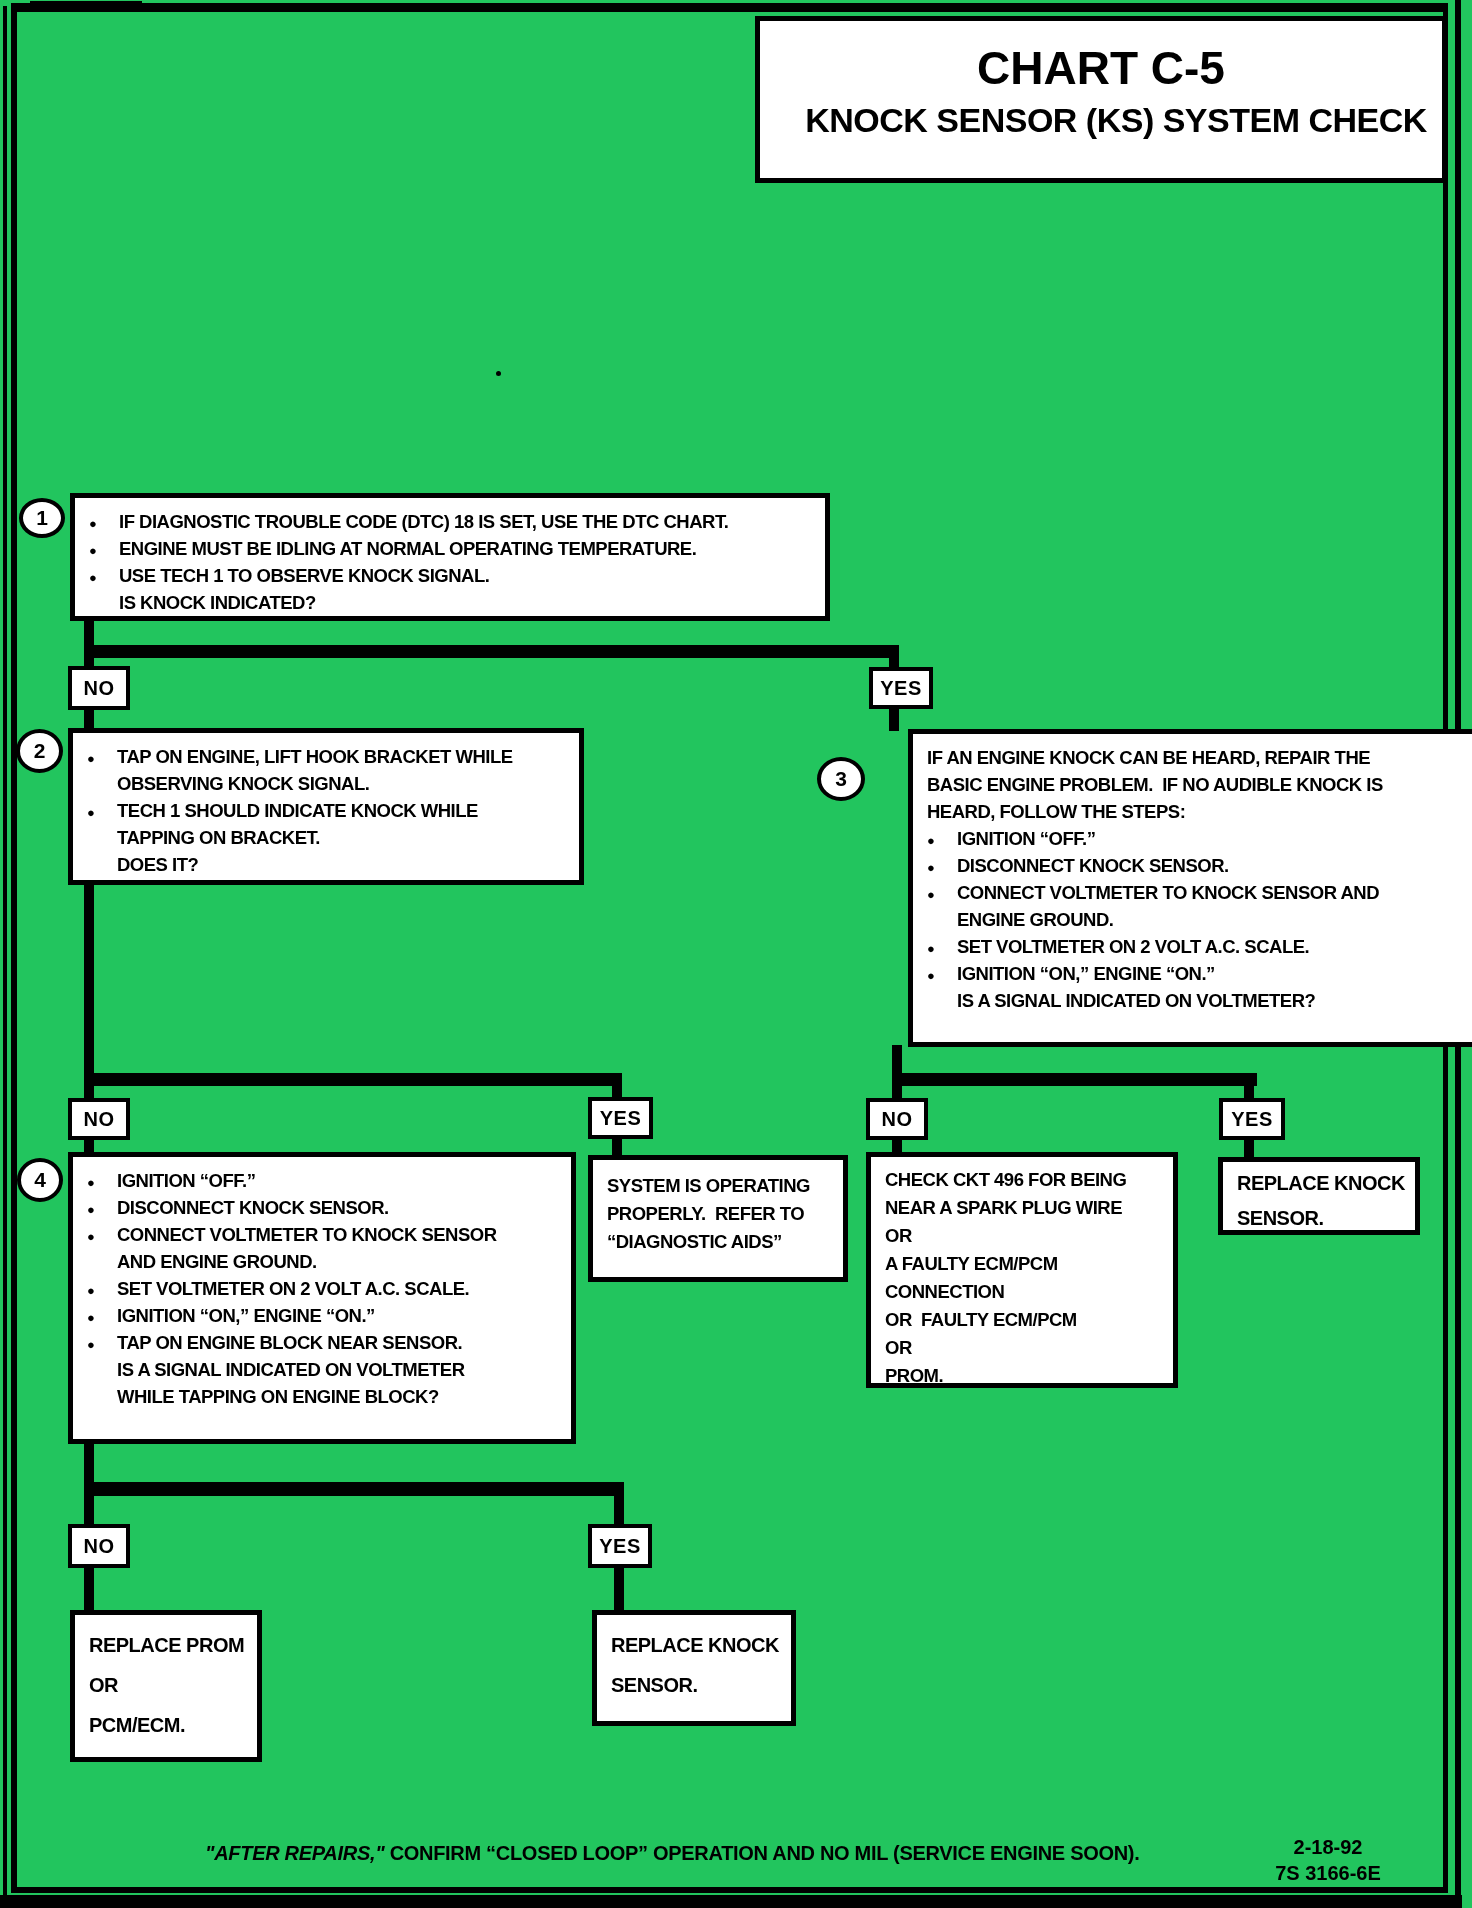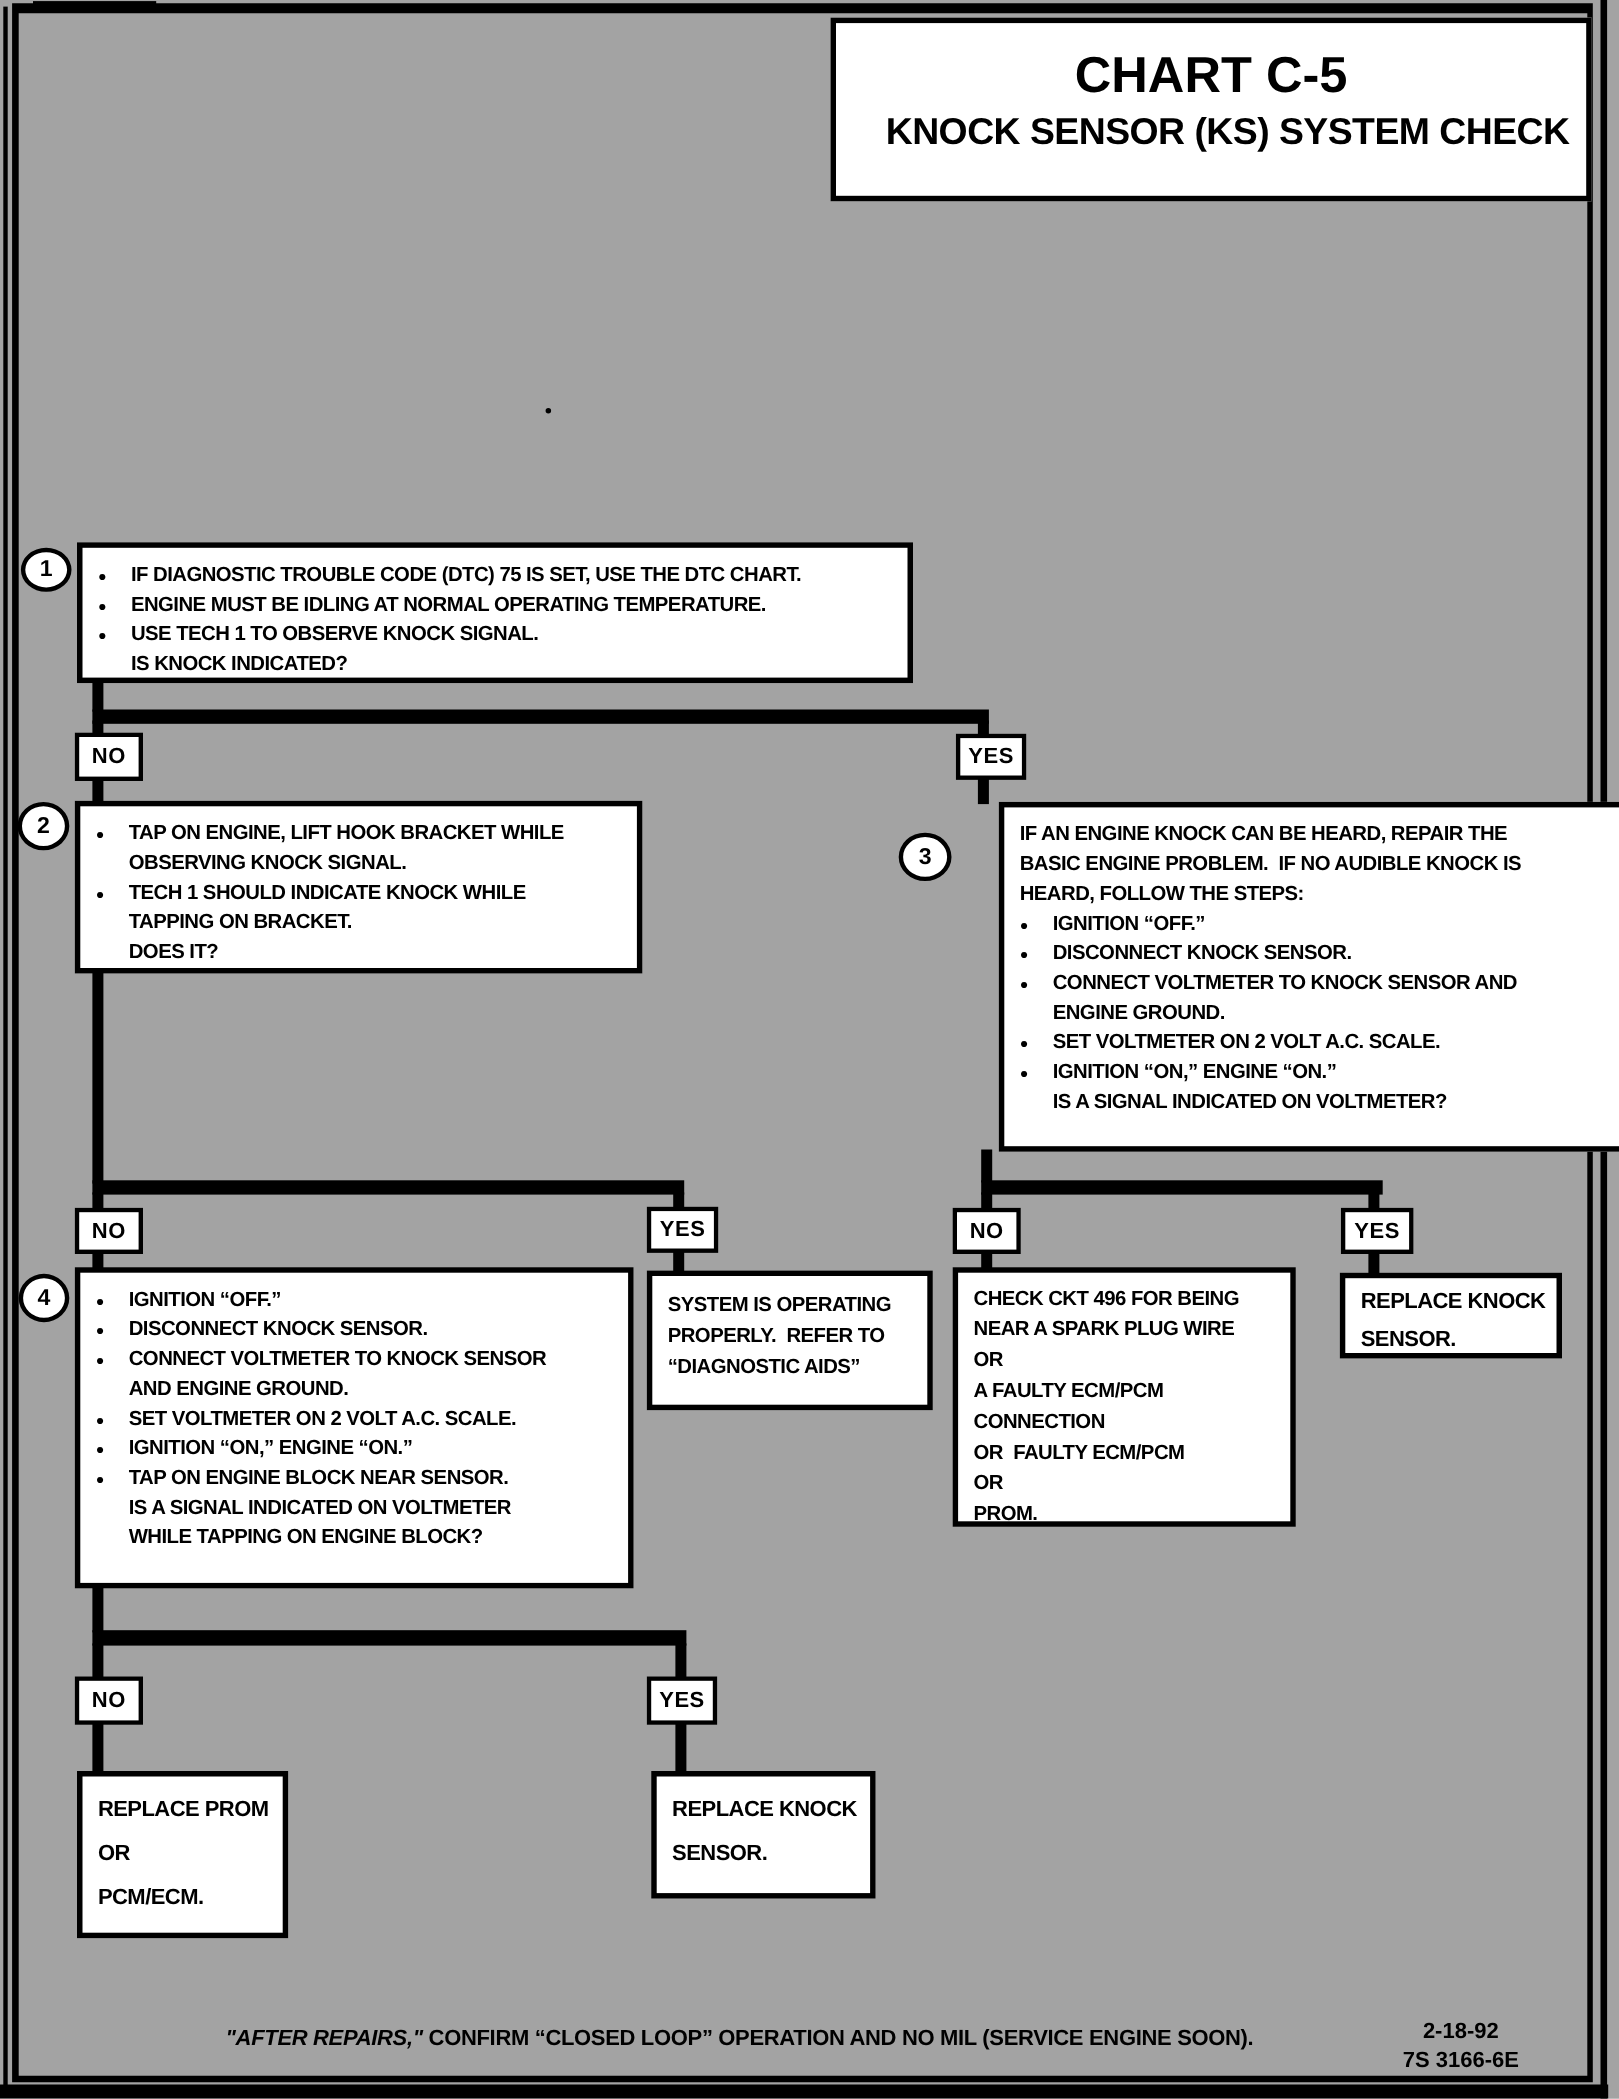--- a/index.html
+++ b/index.html
@@ -1,17 +1,17 @@
 <!DOCTYPE html>
 <html><head>
 <meta charset="utf-8">
 <style>
   html,body{margin:0;padding:0;background:#e8e8e8;}
   .page{
-    position:relative;width:1472px;height:1908px;background:#a3a3a3;
+    position:relative;width:1472px;height:1908px;background:#22c55e;
     font-family:"Liberation Sans","DejaVu Sans",sans-serif;font-weight:bold;color:#000;
     overflow:hidden;
   }
   
   .frame{position:absolute;left:11px;top:3px;width:1437px;height:1890px;box-sizing:border-box;
     border-style:solid;border-color:#000;border-width:9px 5px 6px 6px;}
   .edge{position:absolute;background:#000;}
   
   .title-box{position:absolute;left:755px;top:16px;width:692px;height:167px;box-sizing:border-box;
     border:5px solid #000;background:#fff;text-align:center;}
@@ -81,21 +81,21 @@
 
   <div class="circle" id="c1">1</div>
   <div class="circle" id="c2">2</div>
   <div class="circle" id="c3">3</div>
   <div class="circle" id="c4">4</div>
 
   <div class="box" id="box1">
     <div class="content">
         <div class="line">
           <span class="bullet-cell">●</span>
-          <span class="line-text">IF DIAGNOSTIC TROUBLE CODE (DTC) 75 IS SET, USE THE DTC CHART.</span>
+          <span class="line-text">IF DIAGNOSTIC TROUBLE CODE (DTC) 18 IS SET, USE THE DTC CHART.</span>
         </div>
         <div class="line">
           <span class="bullet-cell">●</span>
           <span class="line-text">ENGINE MUST BE IDLING AT NORMAL OPERATING TEMPERATURE.</span>
         </div>
         <div class="line">
           <span class="bullet-cell">●</span>
           <span class="line-text">USE TECH 1 TO OBSERVE KNOCK SIGNAL.</span>
         </div>
         <div class="line">

